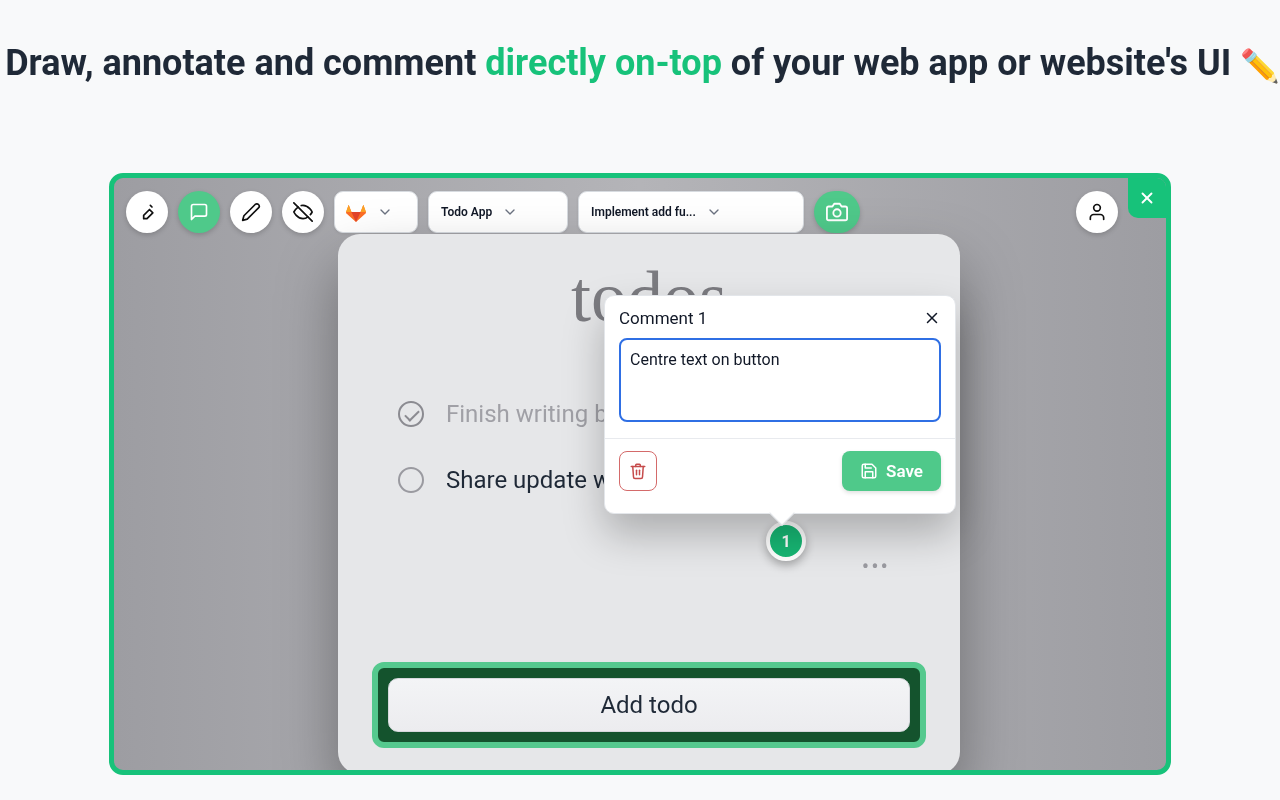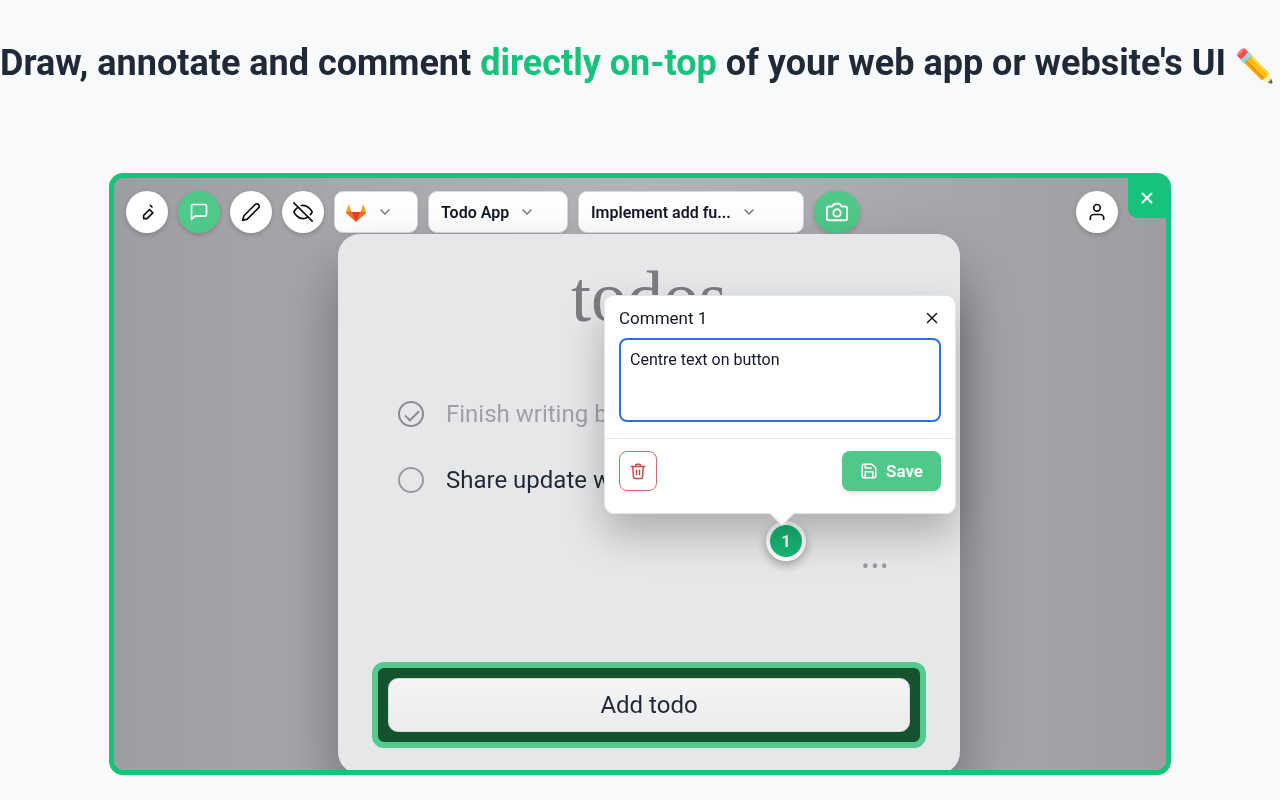--- a/index.html
+++ b/index.html
@@ -1,28 +1,28 @@
 <!DOCTYPE html>
 <html><head>
 <meta charset="utf-8">
 <style>
   * { box-sizing: border-box; margin: 0; padding: 0; }
   html, body { width: 1280px; height: 800px; font-family: -apple-system, BlinkMacSystemFont, "Segoe UI", Roboto, Helvetica, Arial, sans-serif; background: #f8f9fa; overflow: hidden; }
   .stage { width: 1280px; height: 800px; position: relative; }
-  .headline { text-align: left; padding-top: 40px; font-size: 36px; font-weight: 700; color: #1f2937; line-height: 1.3; }
+  .headline { text-align: right; padding-top: 40px; font-size: 36px; font-weight: 700; color: #1f2937; line-height: 1.3; }
   .headline .accent { color: #17c27a; }
   .pencil { font-size: 32px; vertical-align: -2px; }
   .frame { position: absolute; left: 109px; top: 173px; width: 1062px; height: 602px; border: 5px solid #17c27a; border-radius: 14px; background: linear-gradient(to right, #9d9da2 0%, #b4b4b8 50%, #9d9da2 100%); overflow: hidden; }
   
   .toolbar { position: absolute; top: 12px; left: 12px; right: 12px; height: 44px; display: flex; align-items: center; gap: 10px; }
   .circle-btn { width: 42px; height: 42px; border-radius: 50%; background: #fff; display: flex; align-items: center; justify-content: center; box-shadow: 0 2px 5px rgba(0,0,0,0.18); cursor: pointer; color: #111; }
   .circle-btn.active { background: #4fc98a; color: #fff; }
   .camera-btn { width: 46px; height: 42px; border-radius: 22px; background: #4fc98a; display: flex; align-items: center; justify-content: center; box-shadow: 0 2px 5px rgba(0,0,0,0.18); cursor: pointer; color:#fff; }
   .pill { height: 42px; background: #fff; border: 1px solid #d7dbe0; border-radius: 9px; display: flex; align-items: center; padding: 0 10px 0 12px; box-shadow: 0 1px 3px rgba(0,0,0,0.08); gap: 10px; cursor: pointer; }
-  .pill .label { font-size: 16px; font-weight: 600; color: #111827; white-space: nowrap; overflow: hidden; text-overflow: ellipsis; }
+  .pill .label { font-size: 12px; font-weight: 600; color: #111827; white-space: nowrap; overflow: hidden; text-overflow: ellipsis; }
   .chev { color: #6b7280; display:flex; }
   .spacer { flex: 1; }
   .close-tab { position: absolute; top: 0px; right: 0px; width: 38px; height: 40px; background: #17c27a; border-bottom-left-radius: 10px; display: flex; align-items: center; justify-content: center; color: #fff; cursor: pointer; }
   
   .card { position: absolute; left: 224px; top: 56px; width: 622px; height: 540px; background: #e6e7e9; border-radius: 22px; box-shadow: 0 30px 60px rgba(0,0,0,0.35); padding-top: 22px; }
   .card-title { text-align: center; font-size: 72px; font-weight: 400; color: #7b7b80; letter-spacing: 0px; font-family: Georgia, 'Times New Roman', serif; }
   .todo-list { margin-top: 42px; padding: 0 60px; }
   .todo-item { display: flex; align-items: center; gap: 22px; height: 66px; }
   .radio { width: 26px; height: 26px; border: 2.5px solid #9a9aa0; border-radius: 50%; flex-shrink: 0; position: relative; }
   .radio.done { border-color: #8b8b91; }

